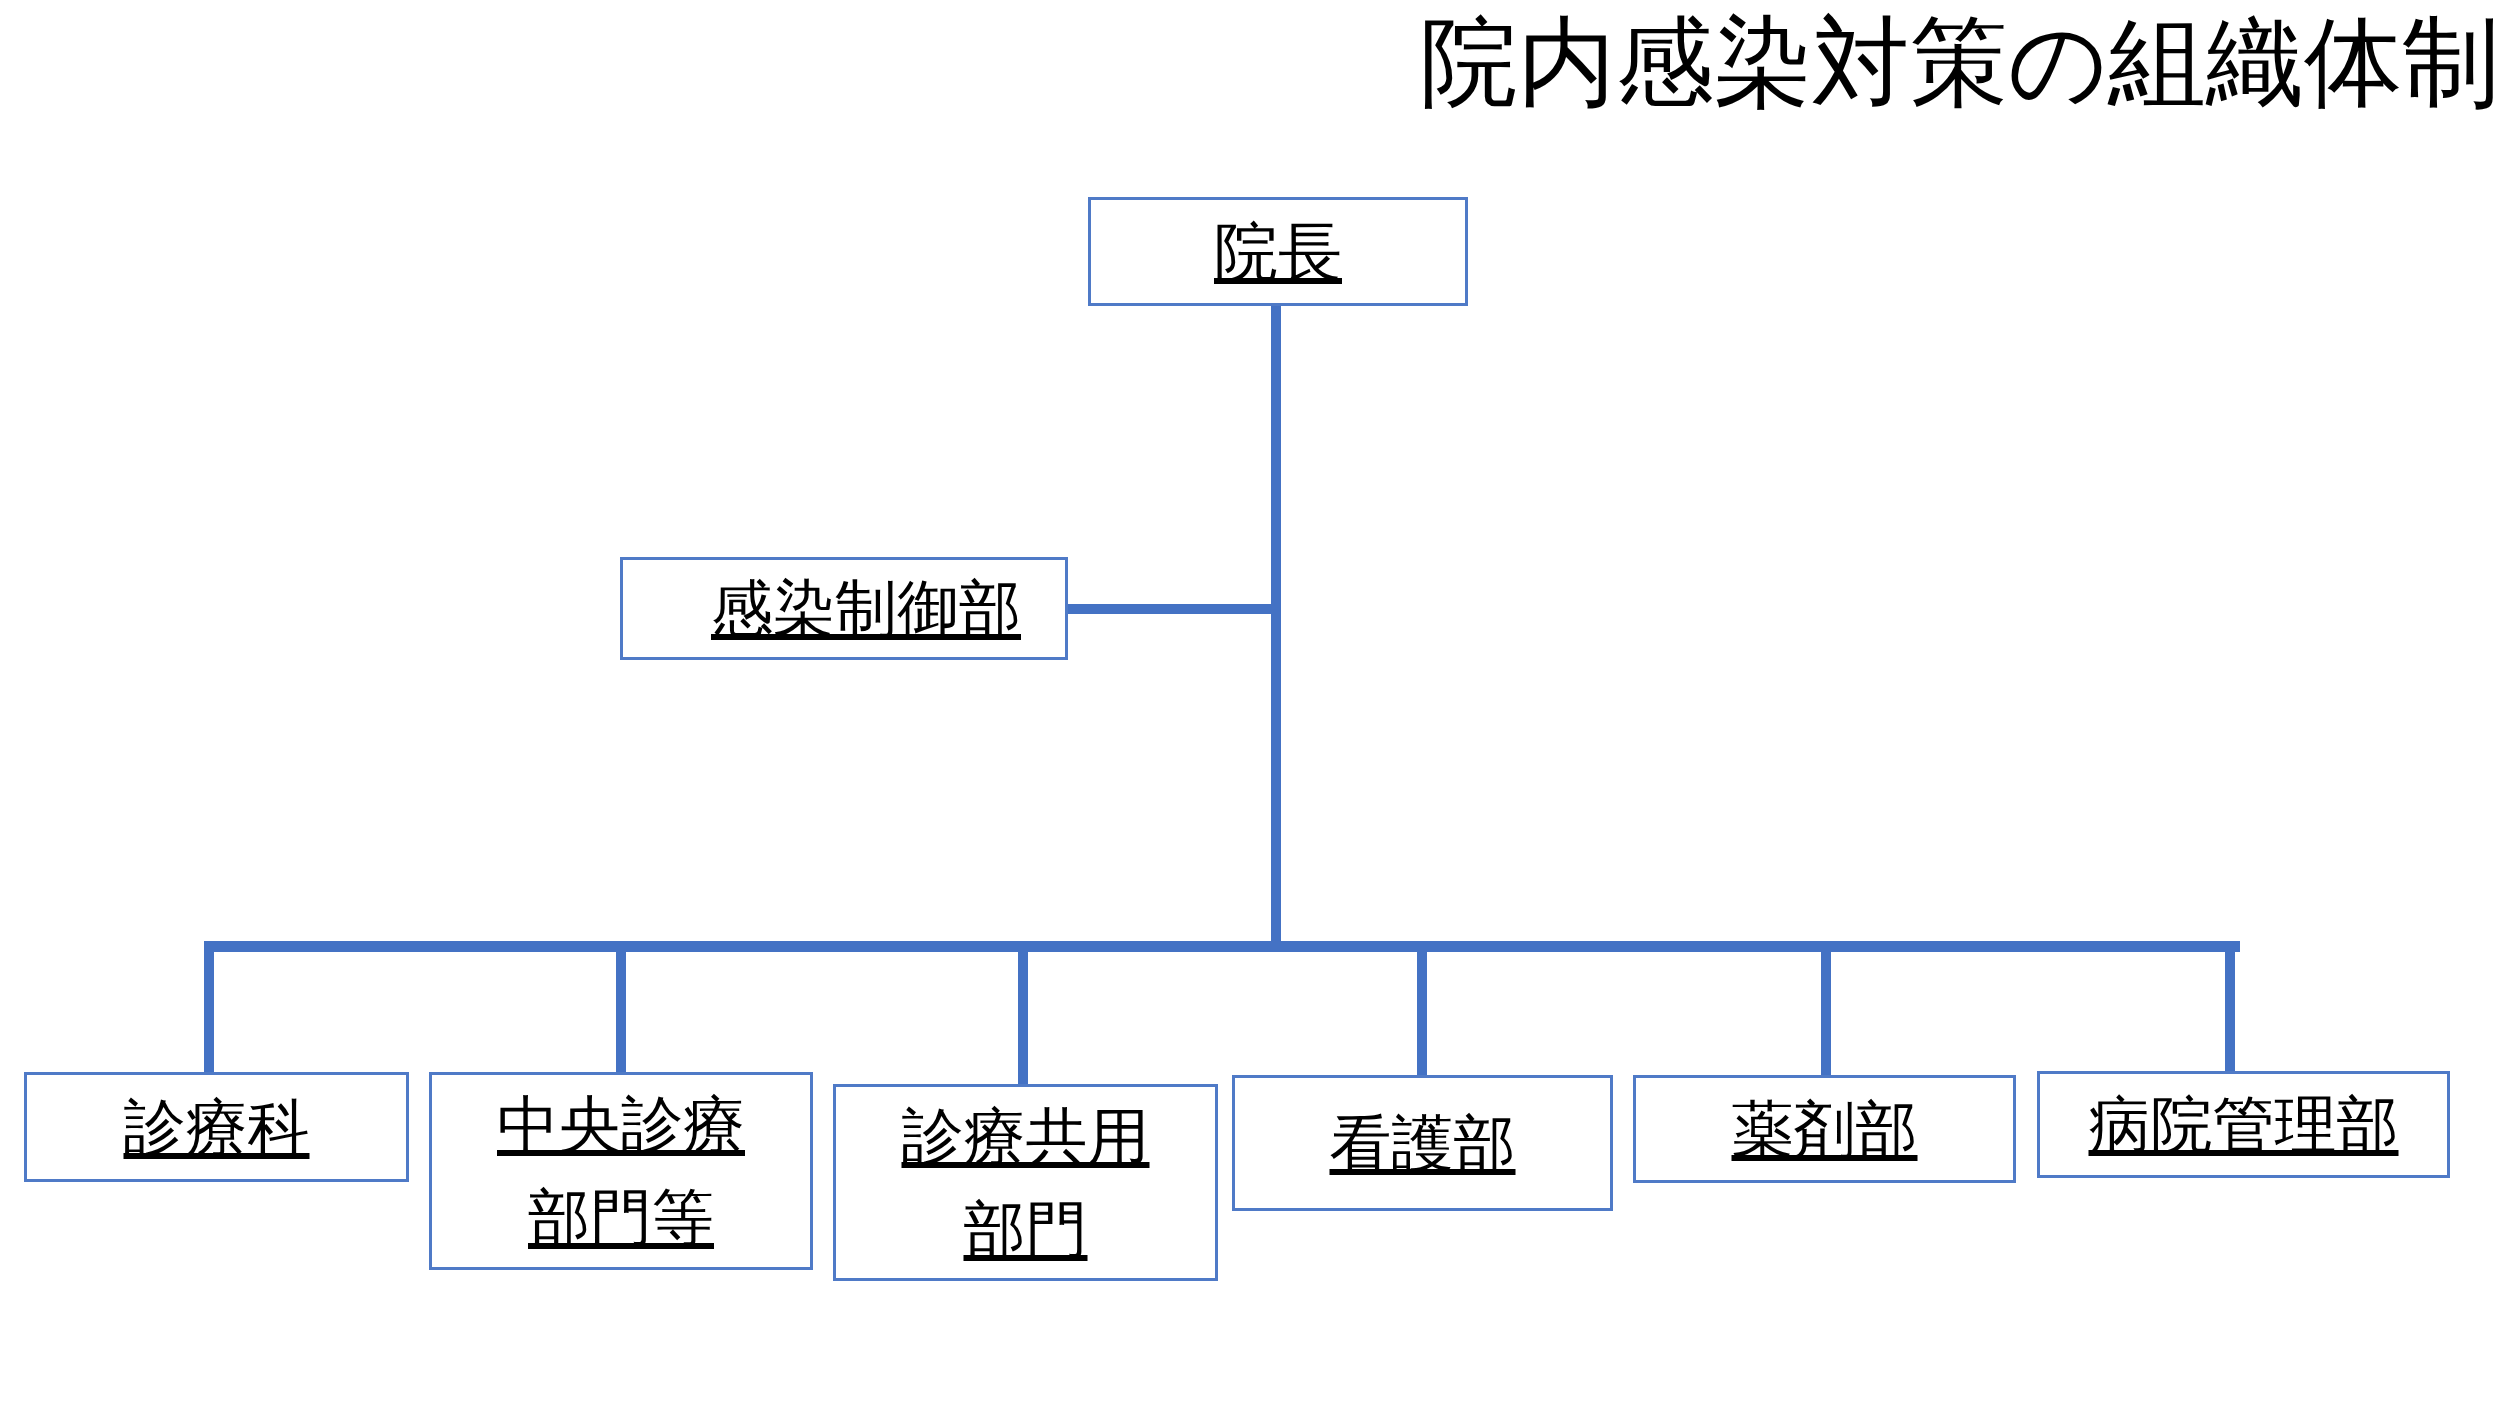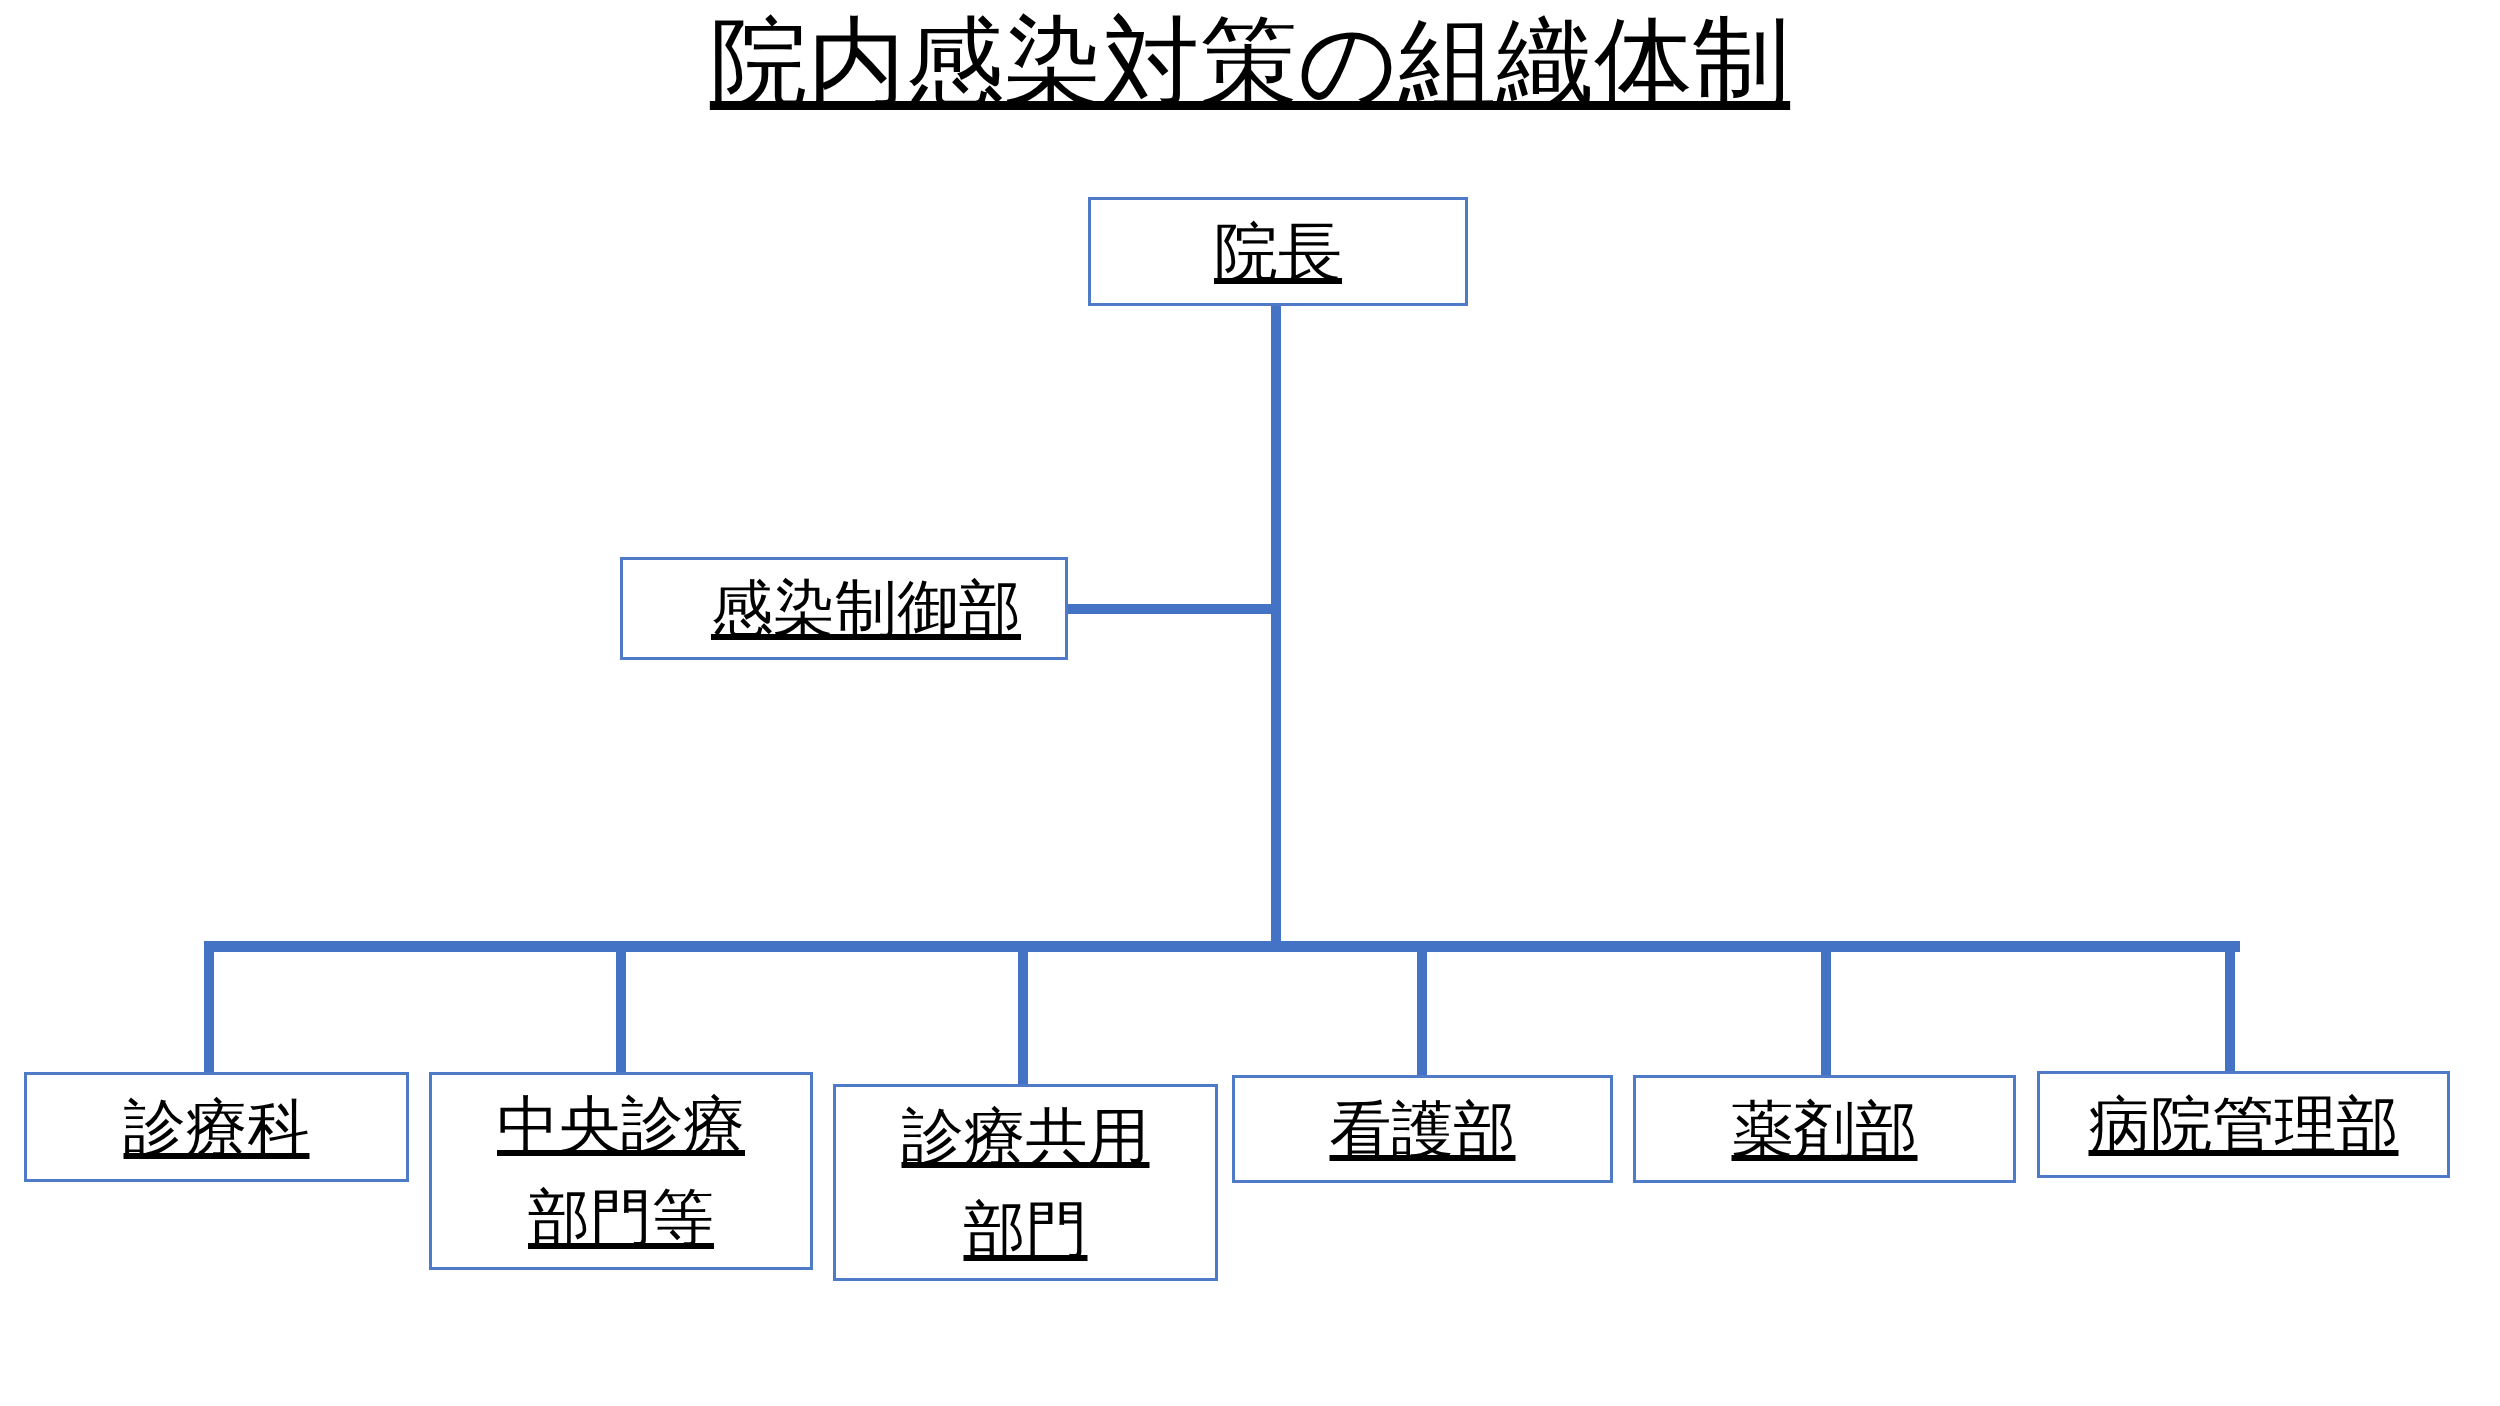--- a/index.html
+++ b/index.html
@@ -21,26 +21,25 @@
     background: var(--background);
     font-family: "Liberation Sans", sans-serif;
     color: var(--text);
     overflow: hidden;
   }
   .title {
     position: absolute;
     left: 0;
     top: 4px;
     width: 100%;
-    text-align: center;
+    text-align: right;
     font-size: 98px;
     font-weight: 400;
     line-height: 1.2;
     white-space: nowrap;
-    text-decoration: underline;
   }
   .node {
     position: absolute;
     display: flex;
     align-items: center;
     justify-content: center;
     text-align: center;
     background: var(--box-fill);
     border: 3px solid var(--box-border);
     box-sizing: border-box;
@@ -53,21 +52,21 @@
     position: absolute;
     background: var(--connector-line);
   }
 
   
   #node-root  { left: 1088px; top: 197px;  width: 380px; height: 109px; font-size: 64px; }
   #node-staff { left: 620px;  top: 557px;  width: 448px; height: 103px; padding-left: 44px; }
   #node-d1    { left: 24px;   top: 1072px; width: 385px; height: 110px; }
   #node-d2    { left: 429px;  top: 1072px; width: 384px; height: 198px; }
   #node-d3    { left: 833px;  top: 1084px; width: 385px; height: 197px; }
-  #node-d4    { left: 1232px; top: 1075px; width: 381px; height: 108px; }
+  #node-d4    { left: 1232px; top: 1075px; width: 381px; height: 136px; }
   #node-d5    { left: 1633px; top: 1075px; width: 383px; height: 108px; }
   #node-d6    { left: 2037px; top: 1071px; width: 413px; height: 107px; }
 
   
   #conn-root-v  { left: 1271px; top: 305px; width: 10px;   height: 647px; }
   #conn-staff-h { left: 1066px; top: 604px; width: 215px;  height: 10px;  }
   #conn-bar     { left: 205px;  top: 941px; width: 2035px; height: 11px;  }
   #conn-d1      { left: 204px;  top: 941px; width: 10px;   height: 132px; }
   #conn-d2      { left: 616px;  top: 941px; width: 10px;   height: 132px; }
   #conn-d3      { left: 1018px; top: 941px; width: 10px;   height: 144px; }

